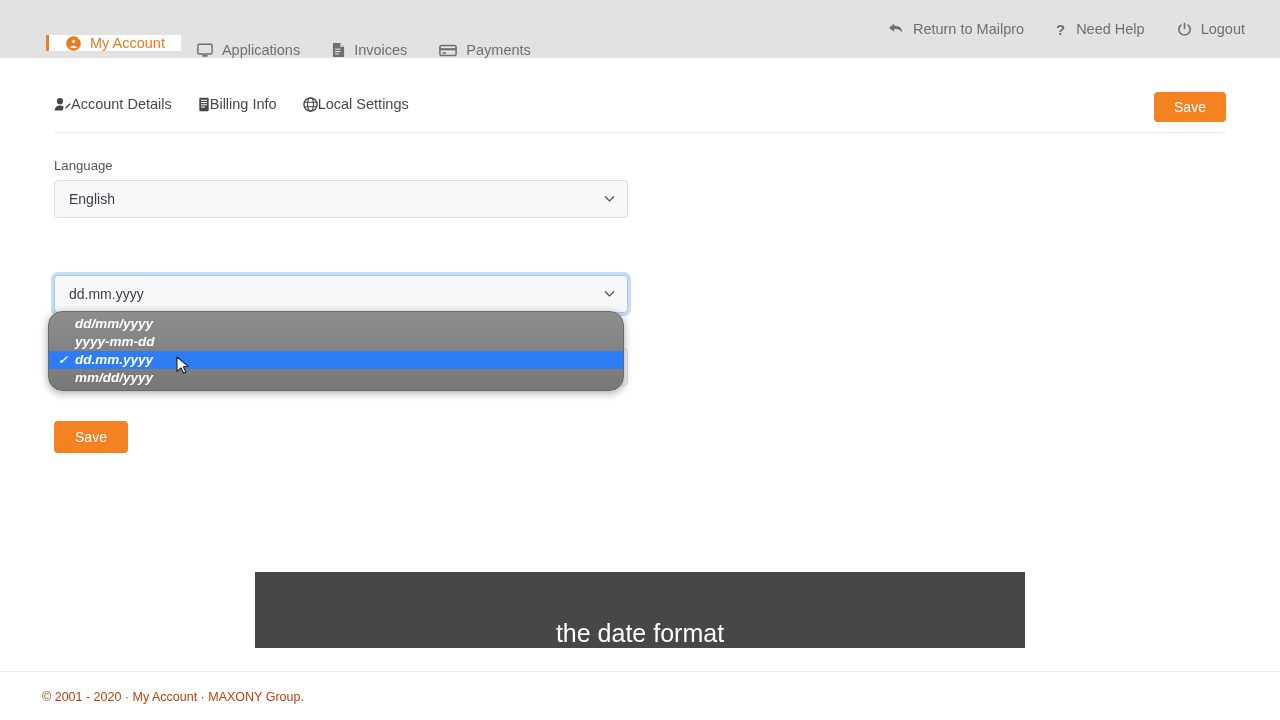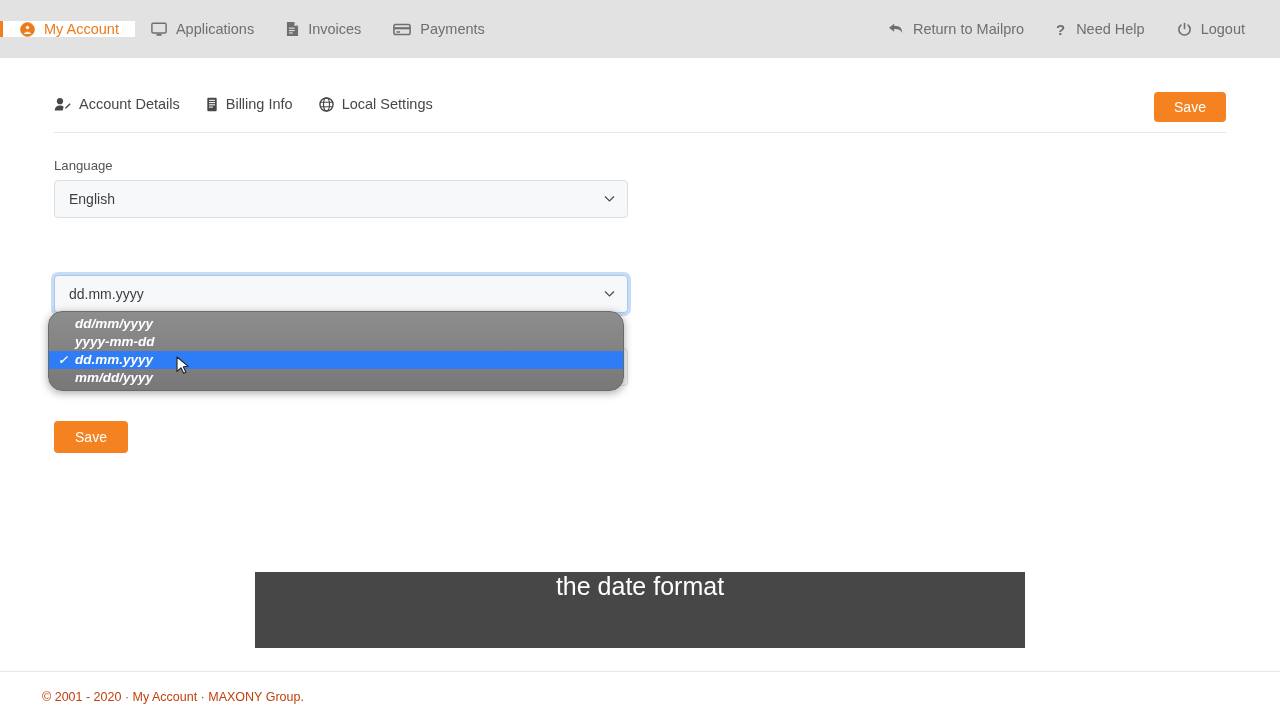--- a/index.html
+++ b/index.html
@@ -26,21 +26,21 @@
     align-items: center; justify-content: center;
     padding-top: 2px;
   }
   .logo-mark { width: 44px; height: 22px; display:block; }
   .logo-word {
     font-size: 14.5px; letter-spacing: .3px;
     color: #2b3a55; font-weight: 600;
     margin-top: 2px; line-height: 1;
   }
 
-  .mainnav { display: flex; align-items: center; }
+  .mainnav { display: flex; align-items: flex-end; margin-left: 46px; }
   .navitem {
     display: flex; align-items: center; gap: 9px;
     padding: 0 16px;
     font-size: 14.5px; color: #6f6f6f;
     white-space: nowrap; cursor: pointer;
     text-decoration: none;
   }
   .navitem.active {
     background: #ffffff;
     color: #ec7a1c;
@@ -64,21 +64,21 @@
   
   .subnav-wrap {
     position: absolute; top: 58px; left: 0;
     width: 1280px; height: 78px;
   }
   .subnav {
     position: absolute; left: 54px; top: 38px;
     display: flex; align-items: center; gap: 0;
   }
   .subitem {
-    display: flex; align-items: center; gap: 8px;
+    display: flex; align-items: center; 
     margin-right: 26px;
     font-size: 14.5px; color: #484848;
     cursor: pointer; white-space: nowrap;
   }
   .subrule {
     position: absolute; left: 54px; top: 74px;
     width: 1172px; height: 1px; background: #e6e6e6;
   }
   .save-top {
     position: absolute; right: 54px; top: 34px;
@@ -159,21 +159,21 @@
   }
 
   
   .cursor { position: absolute; left: 176px; top: 356px; z-index: 60; }
 
   
   .caption {
     position: absolute; left: 255px; top: 572px;
     width: 770px; height: 76px;
     background: #474747;
-    display: flex; align-items: flex-start; justify-content: center;
+    display: flex; align-items: flex-end; justify-content: center;
     color: #ffffff; font-size: 25px;
   }
 
   
   .footer-rule {
     position: absolute; left: 0; top: 671px;
     width: 1280px; height: 1px; background: #e8e8e8;
   }
   .footer {
     position: absolute; left: 42px; top: 690px;

